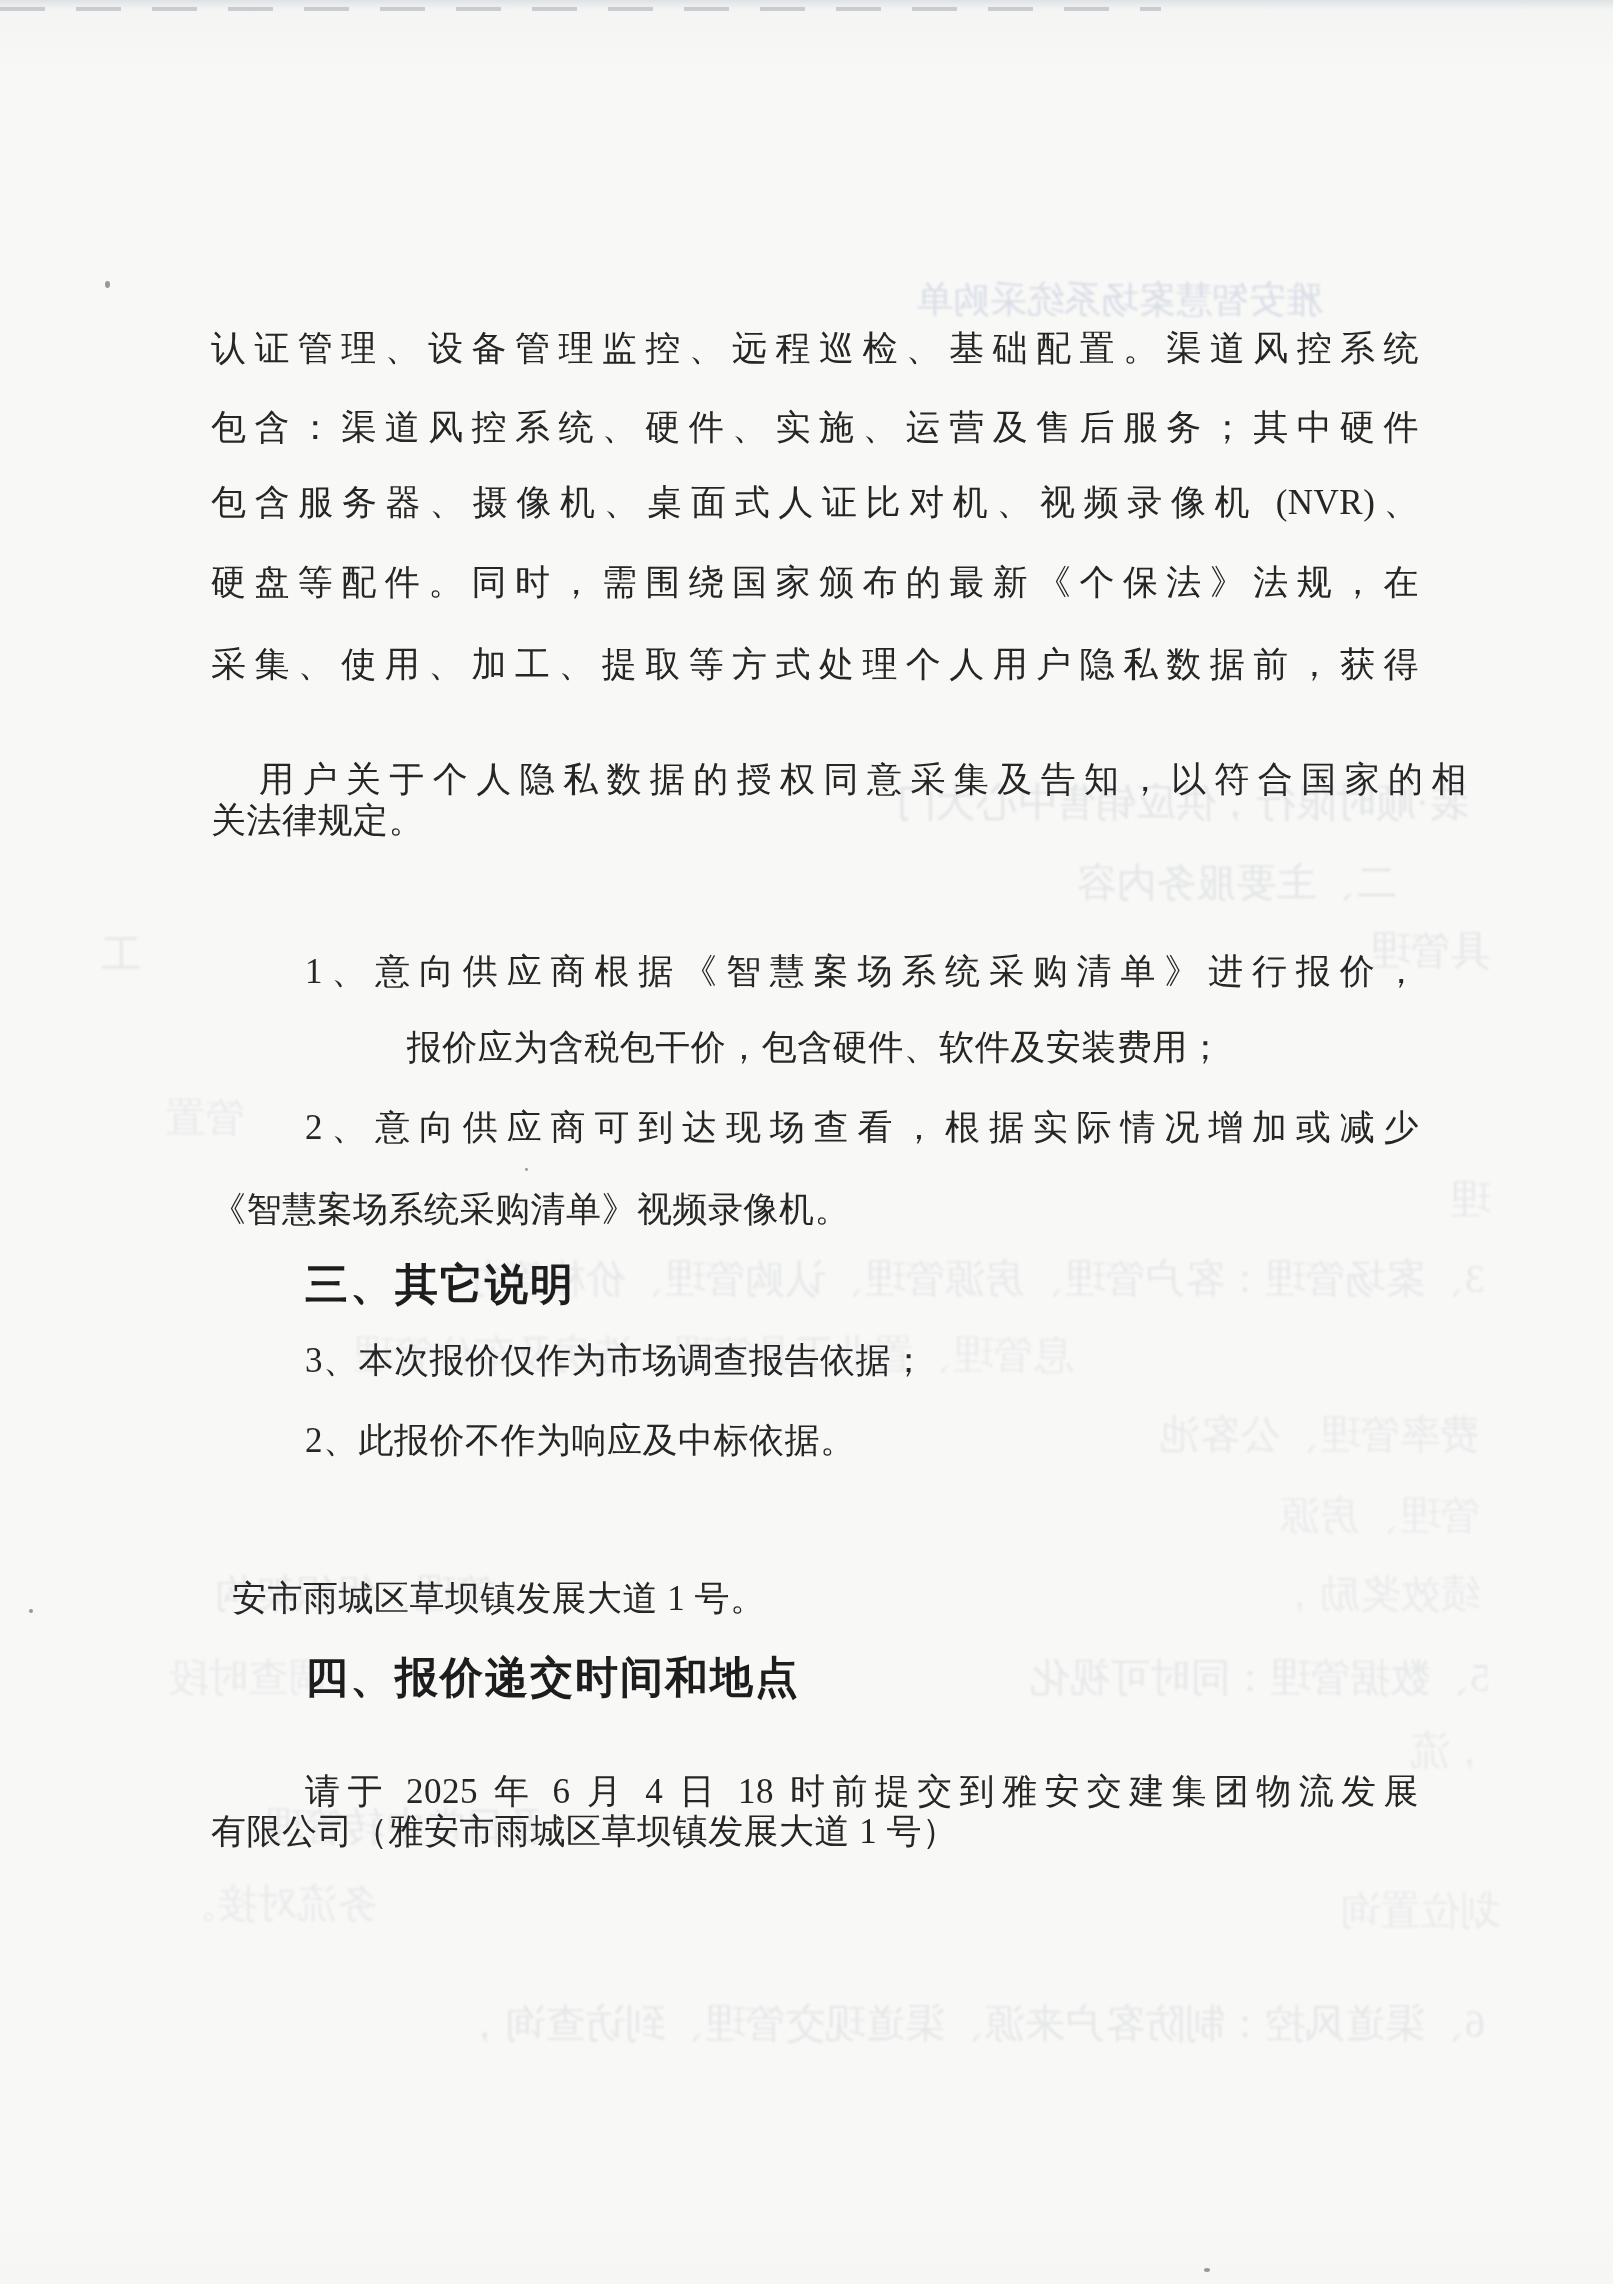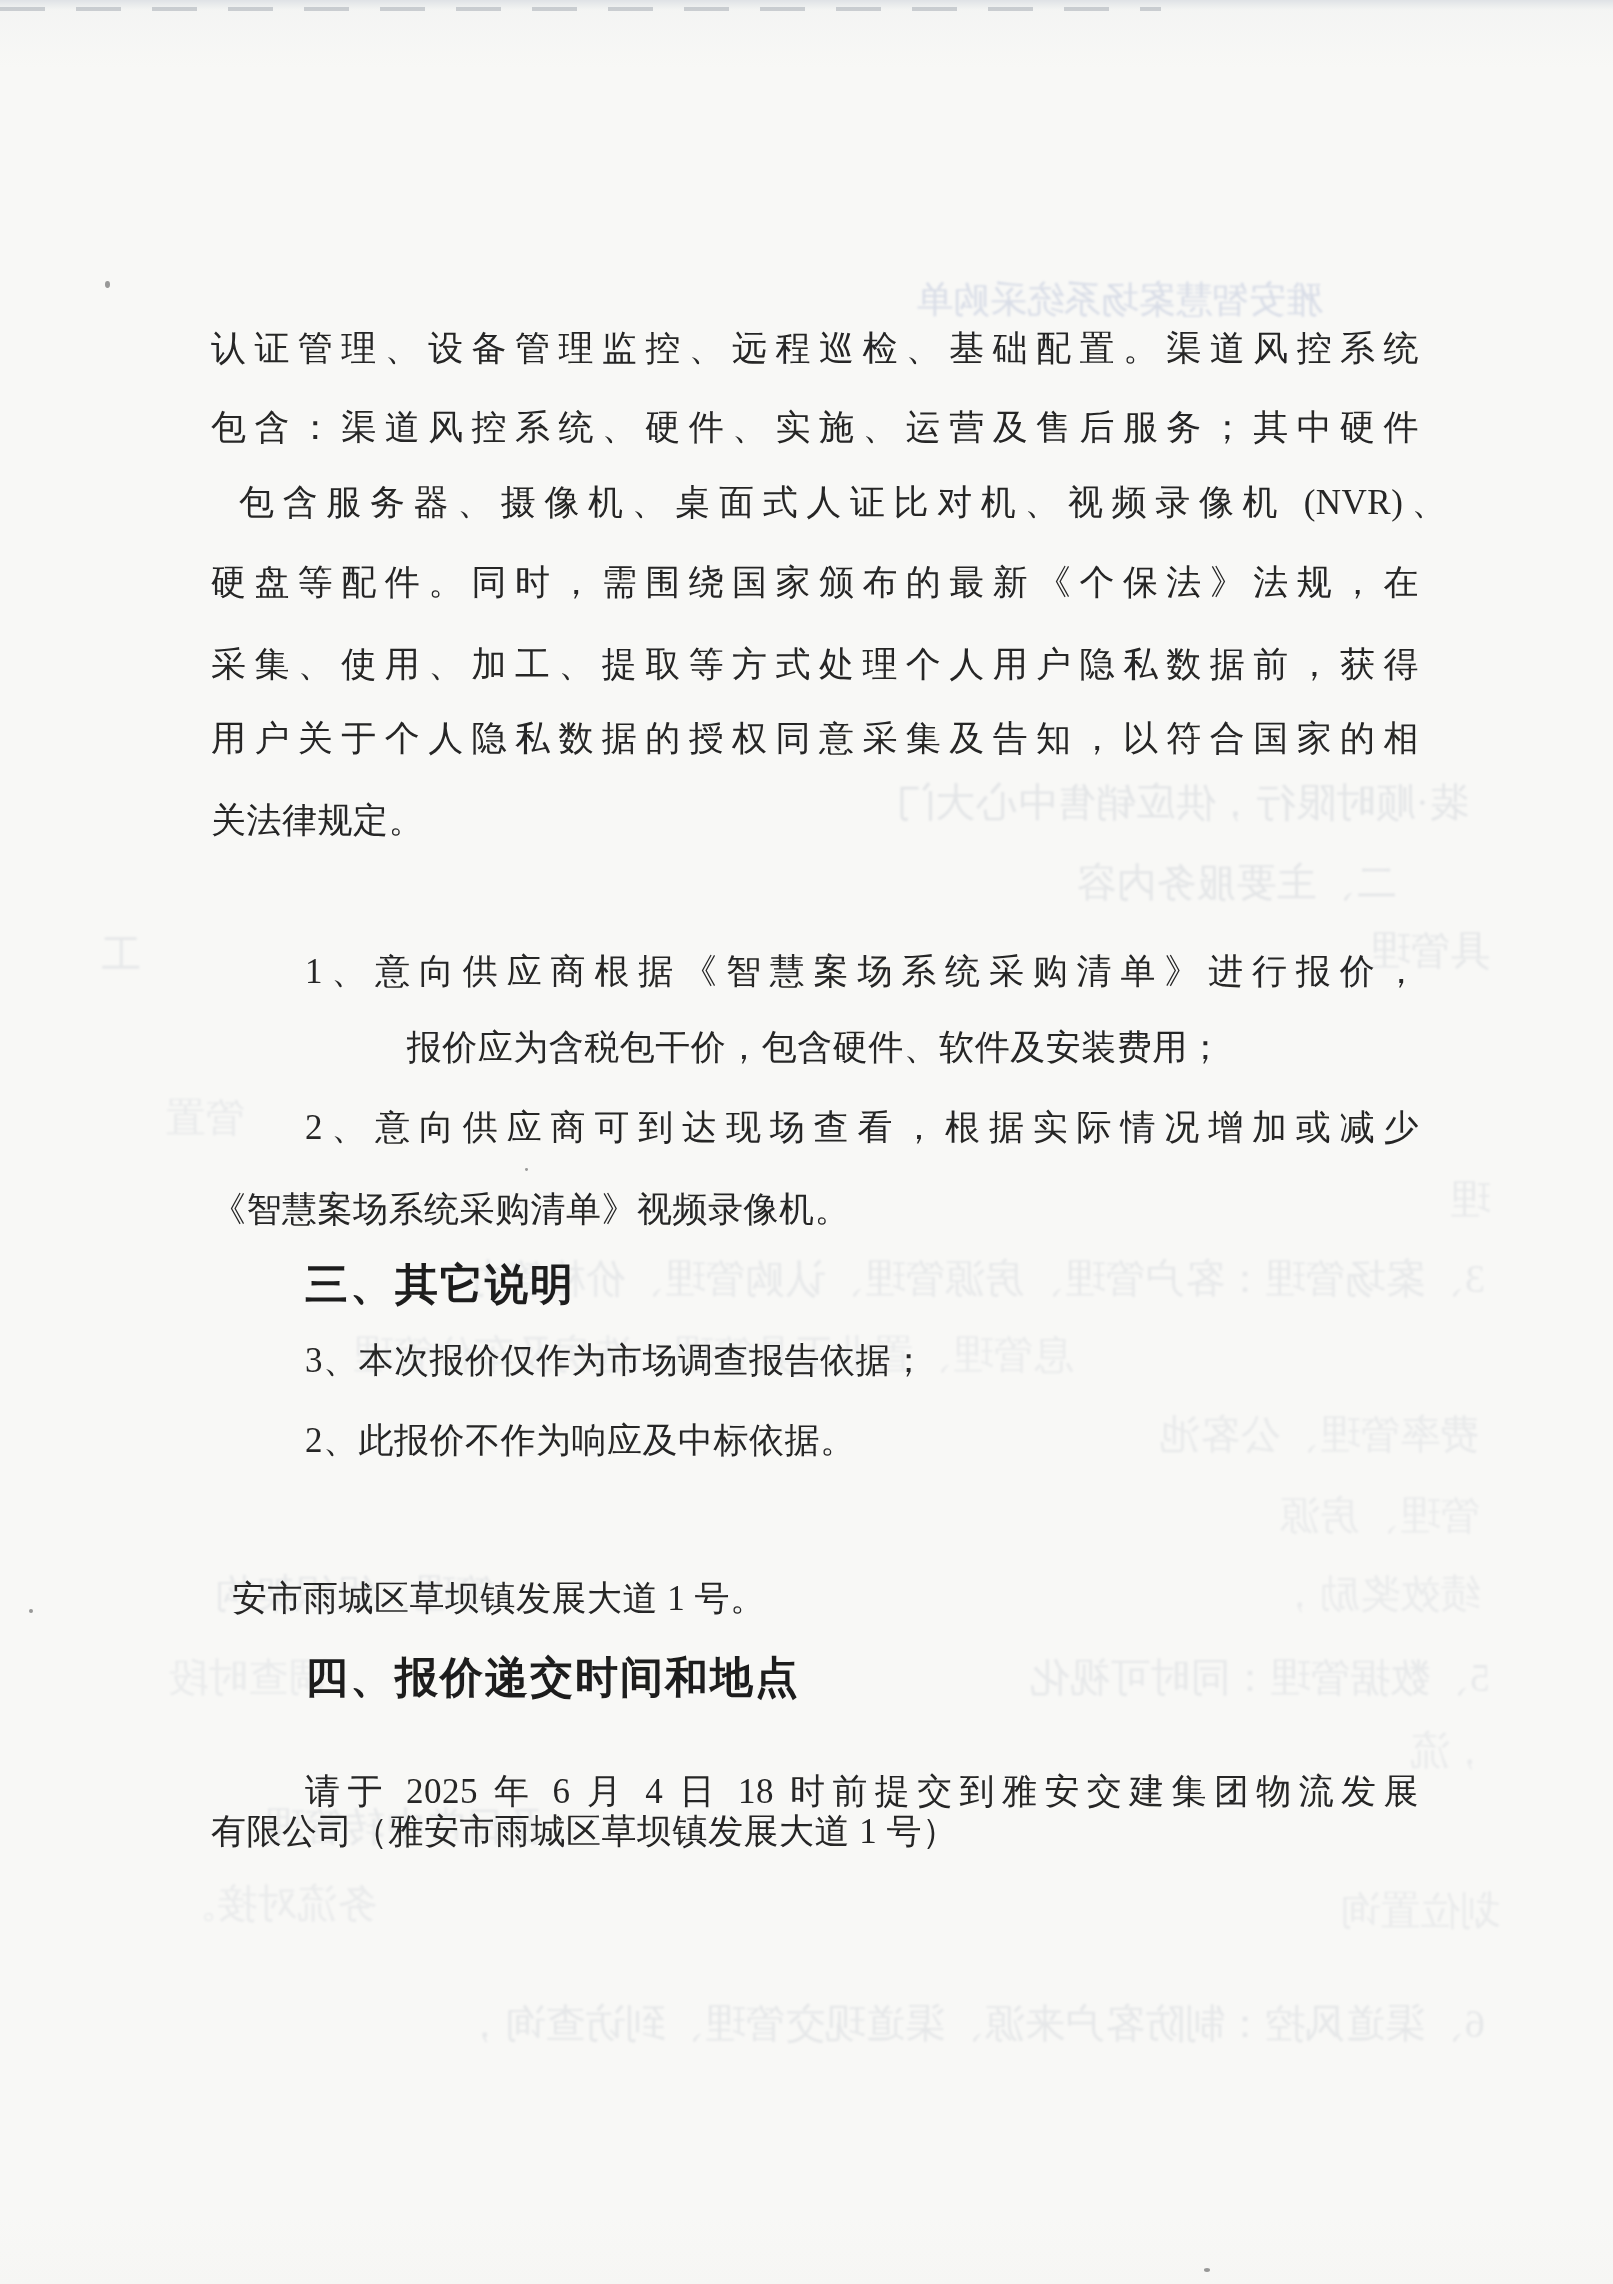--- a/index.html
+++ b/index.html
@@ -72,24 +72,24 @@
       <div class="bleed" style="left: 83px; top: 1654px; width: 245px; font-size: 40px; opacity: 0.1;">调查时段</div>
       <div class="bleed" style="left: 1304px; top: 1727px; width: 186px; font-size: 40px; opacity: 0.1;">，流</div>
       <div class="bleed" style="left: 83px; top: 1803px; width: 461px; font-size: 40px; opacity: 0.12;">及日常中转管理</div>
       <div class="bleed" style="left: 83px; top: 1880px; width: 294px; font-size: 40px; opacity: 0.1;">务流对接。</div>
       <div class="bleed" style="left: 1206px; top: 1887px; width: 294px; font-size: 40px; opacity: 0.1;">划位置询</div>
       <div class="bleed" style="left: 152px; top: 2000px; width: 1333px; font-size: 40px; opacity: 0.13;">6、渠道风控：制防客户来源、渠道现交管理、到访查询，</div>
     </div>
   <div id="text-layer">
       <div class="line fill" style="top: 323px;">认证管理、设备管理监控、远程巡检、基础配置。渠道风控系统</div>
       <div class="line fill" style="top: 402px;">包含：渠道风控系统、硬件、实施、运营及售后服务；其中硬件</div>
-      <div class="line fill" style="top: 477px; margin-left: 28px;">包含服务器、摄像机、桌面式人证比对机、视频录像机 (NVR)、</div>
+      <div class="line fill" style="top: 477px;">包含服务器、摄像机、桌面式人证比对机、视频录像机 (NVR)、</div>
       <div class="line fill" style="top: 557px;">硬盘等配件。同时，需围绕国家颁布的最新《个保法》法规，在</div>
       <div class="line fill" style="top: 639px;">采集、使用、加工、提取等方式处理个人用户隐私数据前，获得</div>
-      <div class="line fill" style="top: 713px;">用户关于个人隐私数据的授权同意采集及告知，以符合国家的相</div>
+      <div class="line fill" style="top: 754px; margin-left: 48px;">用户关于个人隐私数据的授权同意采集及告知，以符合国家的相</div>
       <div class="line" style="top: 795px;">关法律规定。</div>
       <div class="line indent fill" style="top: 946px;">1、意向供应商根据《智慧案场系统采购清单》进行报价，</div>
       <div class="line" style="top: 1022px; text-align: center;">报价应为含税包干价，包含硬件、软件及安装费用；</div>
       <div class="line indent fill" style="top: 1102px;">2、意向供应商可到达现场查看，根据实际情况增加或减少</div>
       <div class="line" style="top: 1184px;">《智慧案场系统采购清单》视频录像机。</div>
       <div class="line indent heading" style="top: 1259px;">三、其它说明</div>
       <div class="line indent" style="top: 1335px;">3、本次报价仅作为市场调查报告依据；</div>
       <div class="line indent" style="top: 1415px;">2、此报价不作为响应及中标依据。</div>
       <div class="line" style="top: 1573px; margin-left: 21px;">安市雨城区草坝镇发展大道 1 号。</div>
       <div class="line indent heading" style="top: 1652px;">四、报价递交时间和地点</div>

